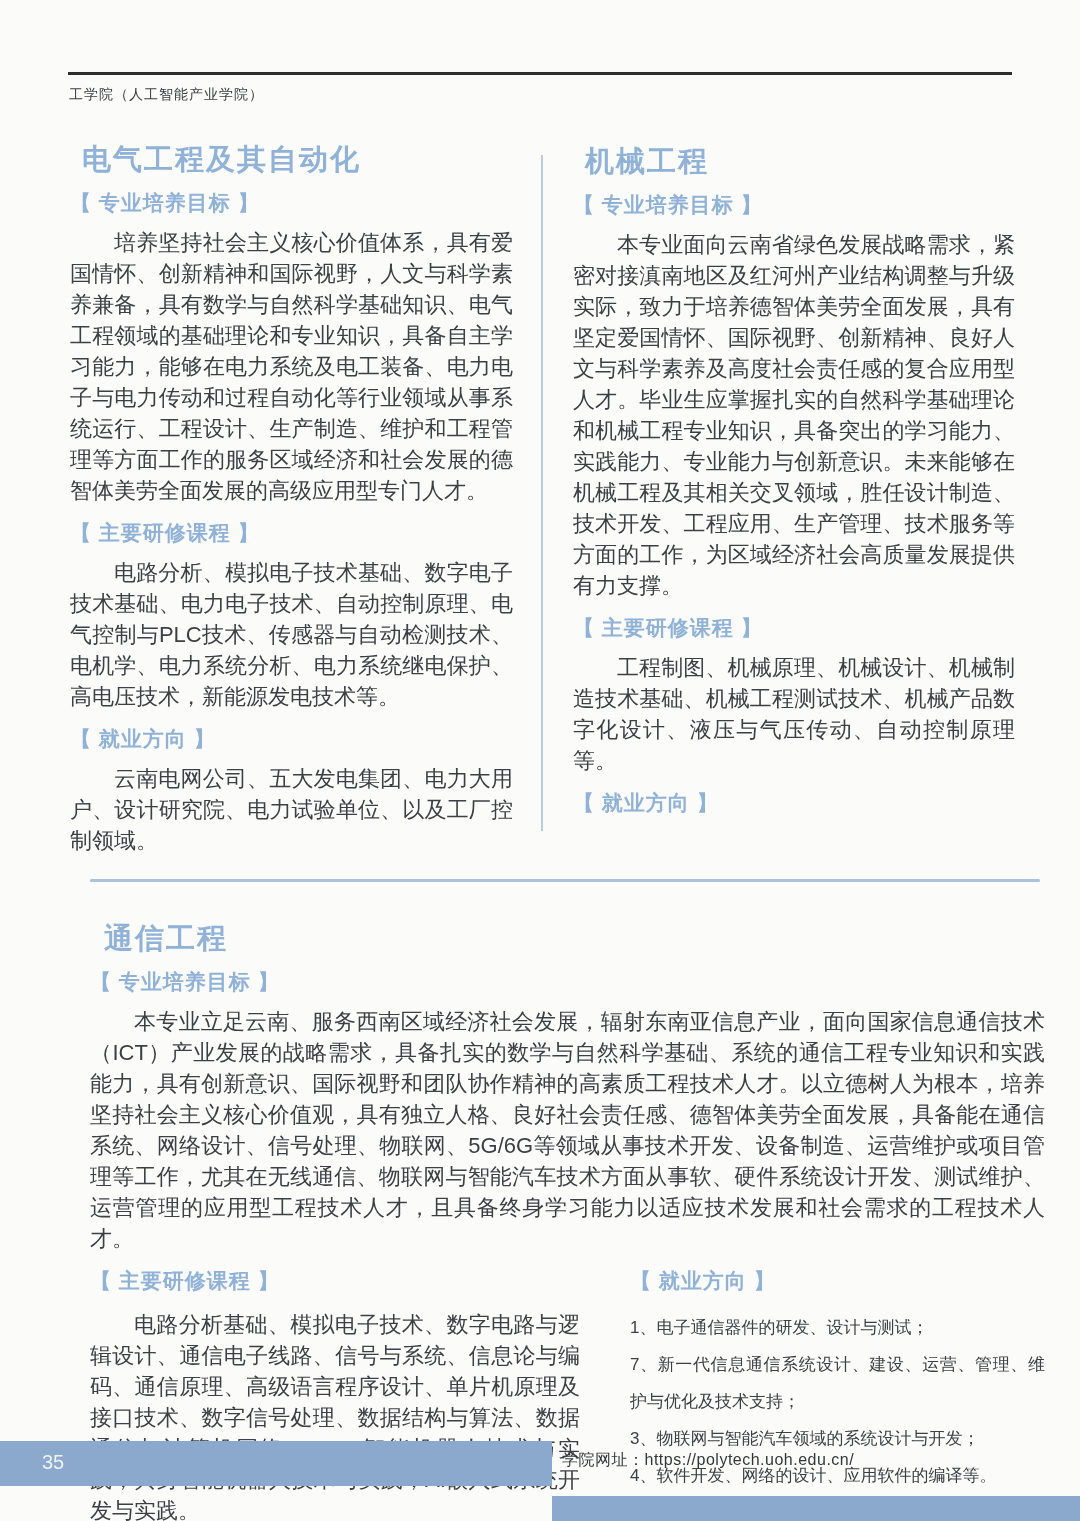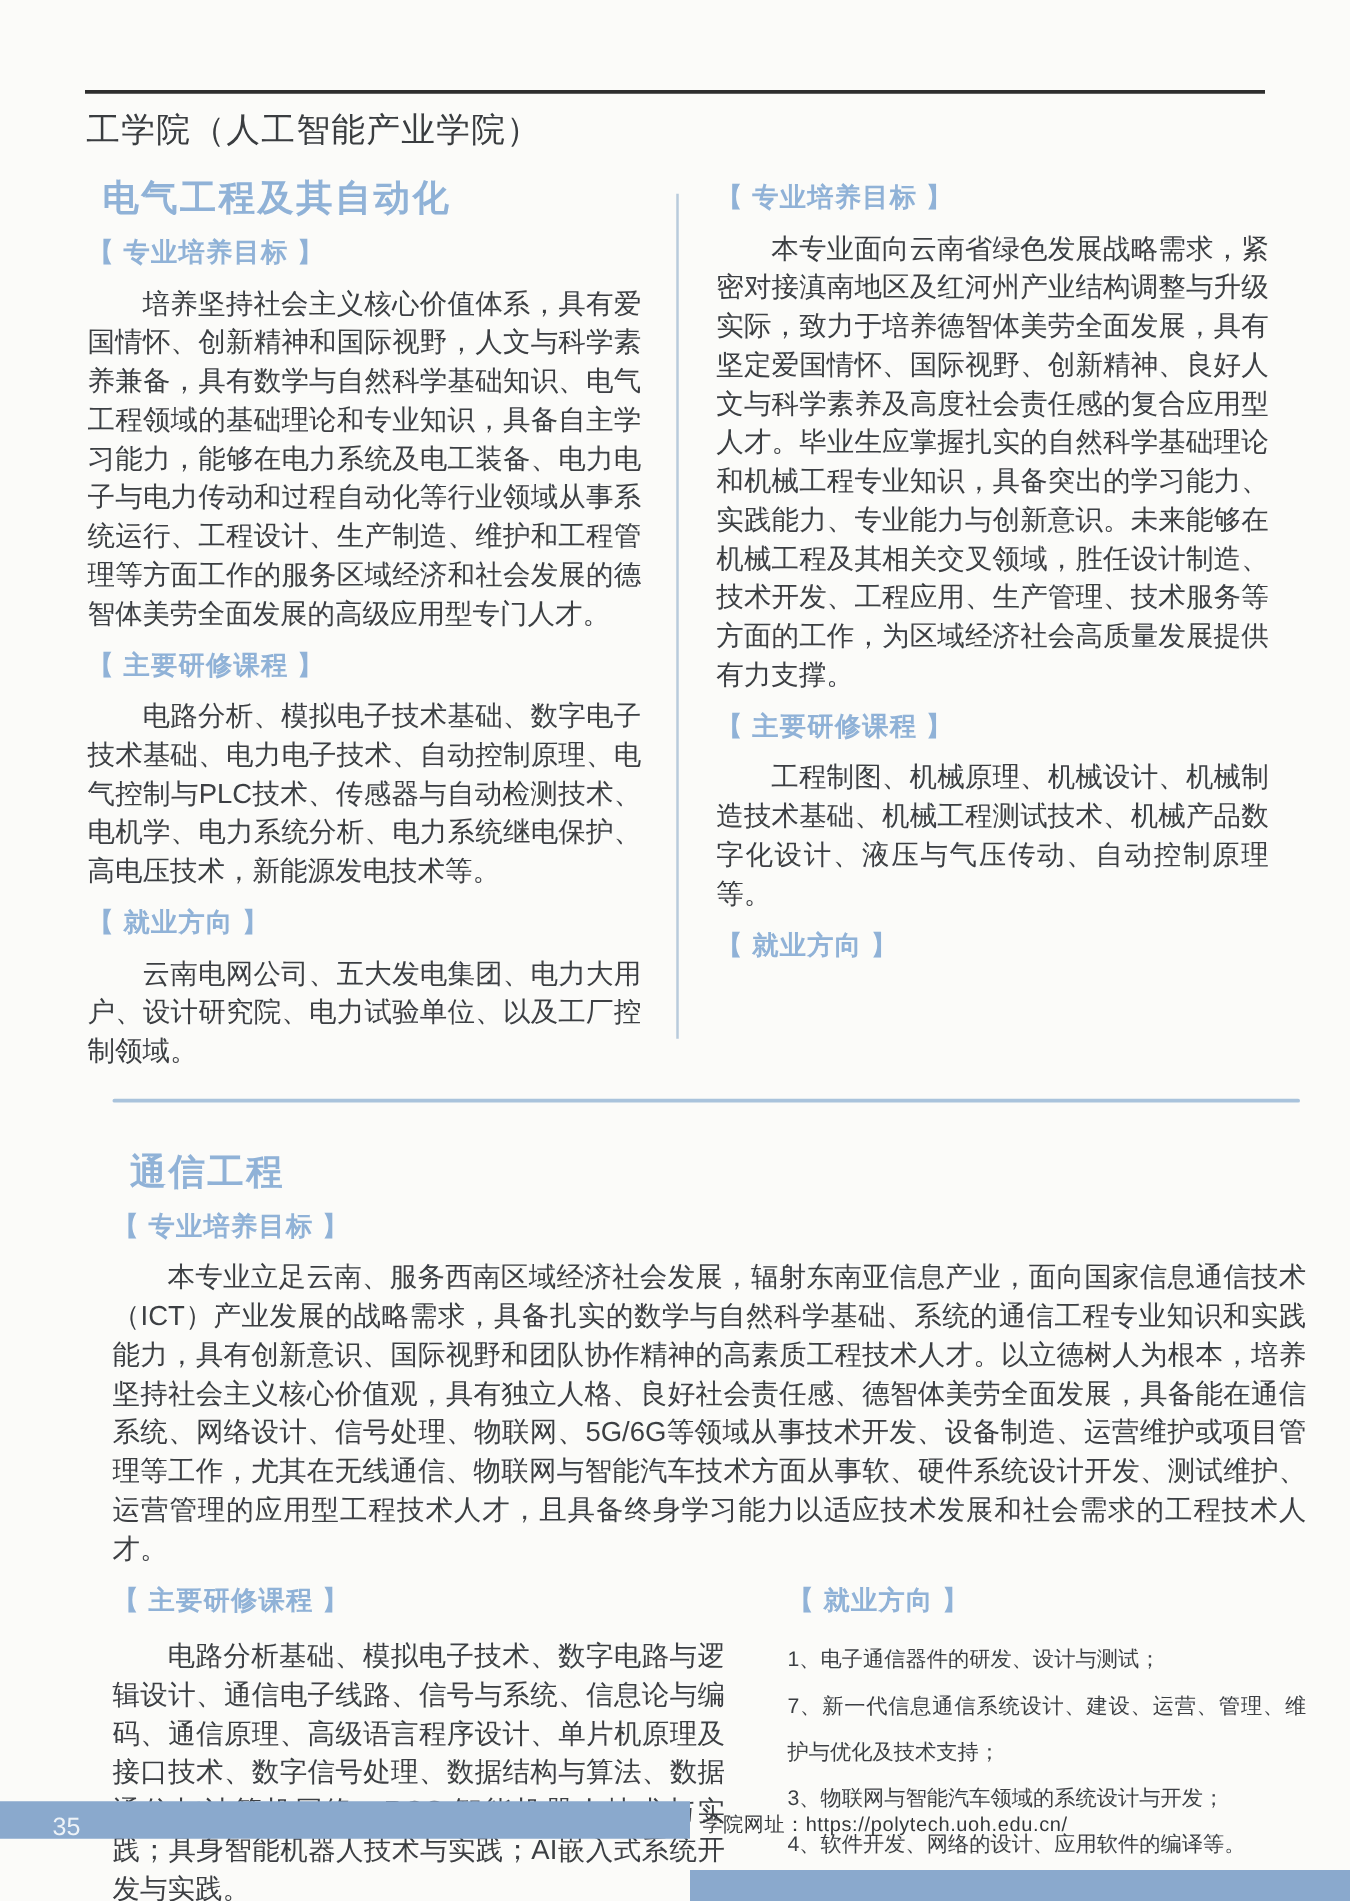--- a/index.html
+++ b/index.html
@@ -13,21 +13,21 @@
   html,body{margin:0;padding:0;}
   body{
     width:1080px;height:1521px;position:relative;overflow:hidden;
     background:#fbfbf9;
     font-family:"Liberation Sans","DejaVu Sans",sans-serif;
     color:var(--body-text);
   }
   .sheet{position:absolute;inset:0;}
 
   .top-rule{position:absolute;left:68px;top:72px;width:944px;height:3px;background:var(--rule-dark);}
-  .page-header{position:absolute;left:69px;top:86px;font-size:27px;letter-spacing:1px;color:#3a3d40;}
+  .page-header{position:absolute;left:69px;top:86px;font-size:14px;letter-spacing:1px;color:#3a3d40;}
 
   
   .col{position:absolute;top:130px;width:443px;}
   .col-left{left:70px;}
   .col-right{left:573px;top:132px;width:442px;}
   .divider-v{position:absolute;left:541px;top:155px;width:2px;height:676px;background:#b9cbdc;}
 
   .major-title{
     margin:12px;font-size:29px;line-height:34px;font-weight:bold;
     color:var(--accent);letter-spacing:2px;
@@ -48,21 +48,21 @@
   .bottom-cols{display:flex;margin-top:0;}
   .bcol-left{width:490px;margin-right:50px;}
   .bcol-right{width:415px;}
   .bcol .bracket{margin:14px 0 15px 0;}
   .career-item{
     margin:0;font-size:17px;line-height:37px;text-align:justify;
     color:var(--body-text);
   }
 
   
-  .f-left-bar{position:absolute;left:0;top:1441px;width:552px;height:30px;background:var(--footer-bar);}
+  .f-left-bar{position:absolute;left:0;top:1441px;width:552px;height:45px;background:var(--footer-bar);}
   .pagenum{position:absolute;left:42px;top:10px;font-size:20px;color:#eef3f8;}
   .f-url{position:absolute;left:562px;top:1450px;font-size:16px;color:#34373a;letter-spacing:0.5px;}
   .f-right-bar{position:absolute;left:552px;top:1496px;width:528px;height:25px;background:var(--footer-bar);}
 </style>
 </head>
 <body>
 
 <div class="sheet">
 
   <div class="top-rule"></div>
@@ -74,20 +74,21 @@
     <p class="body">培养坚持社会主义核心价值体系，具有爱国情怀、创新精神和国际视野，人文与科学素养兼备，具有数学与自然科学基础知识、电气工程领域的基础理论和专业知识，具备自主学习能力，能够在电力系统及电工装备、电力电子与电力传动和过程自动化等行业领域从事系统运行、工程设计、生产制造、维护和工程管理等方面工作的服务区域经济和社会发展的德智体美劳全面发展的高级应用型专门人才。</p>
     <h3 class="bracket">【 主要研修课程 】</h3>
     <p class="body">电路分析、模拟电子技术基础、数字电子技术基础、电力电子技术、自动控制原理、电气控制与PLC技术、传感器与自动检测技术、电机学、电力系统分析、电力系统继电保护、高电压技术，新能源发电技术等。</p>
     <h3 class="bracket">【 就业方向 】</h3>
     <p class="body">云南电网公司、五大发电集团、电力大用户、设计研究院、电力试验单位、以及工厂控制领域。</p>
   </section>
 
   <div class="divider-v"></div>
 
   <section class="col col-right">
+    <h2 class="major-title">机械工程</h2>
     <h3 class="bracket">【 专业培养目标 】</h3>
     <p class="body">本专业面向云南省绿色发展战略需求，紧密对接滇南地区及红河州产业结构调整与升级实际，致力于培养德智体美劳全面发展，具有坚定爱国情怀、国际视野、创新精神、良好人文与科学素养及高度社会责任感的复合应用型人才。毕业生应掌握扎实的自然科学基础理论和机械工程专业知识，具备突出的学习能力、实践能力、专业能力与创新意识。未来能够在机械工程及其相关交叉领域，胜任设计制造、技术开发、工程应用、生产管理、技术服务等方面的工作，为区域经济社会高质量发展提供有力支撑。</p>
     <h3 class="bracket">【 主要研修课程 】</h3>
     <p class="body">工程制图、机械原理、机械设计、机械制造技术基础、机械工程测试技术、机械产品数字化设计、液压与气压传动、自动控制原理等。</p>
     <h3 class="bracket">【 就业方向 】</h3>
   </section>
 
   <div class="sep"></div>
 
   <section class="comm">

